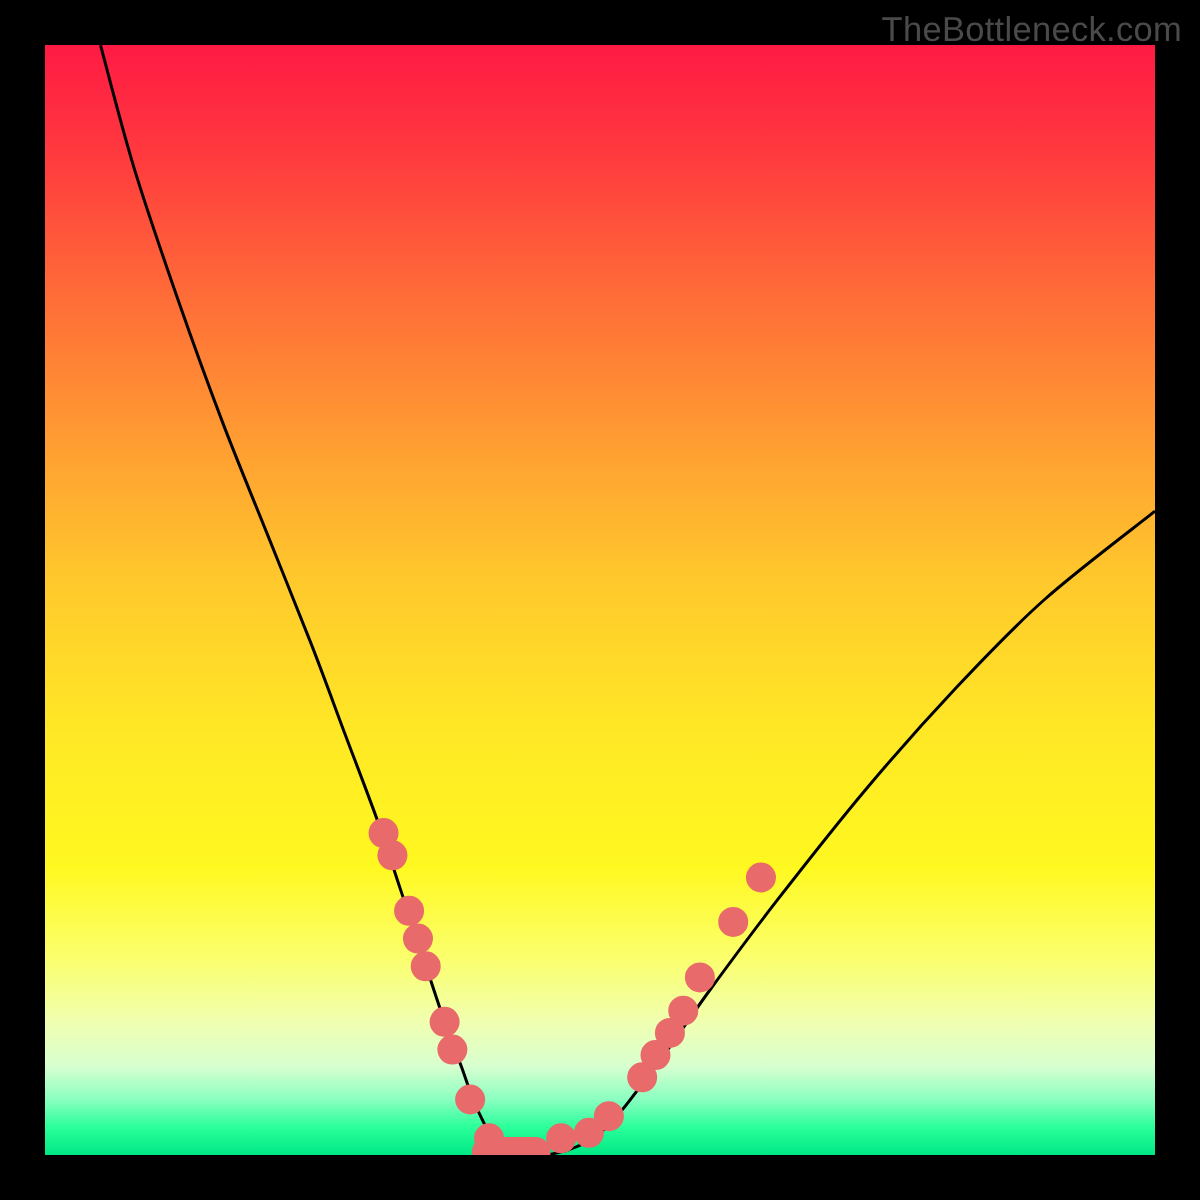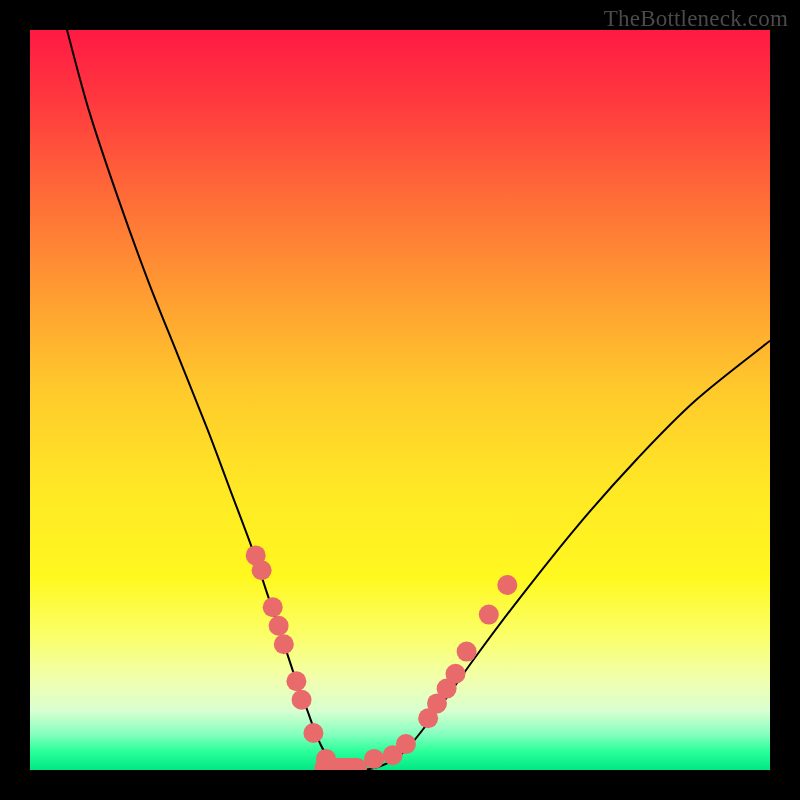--- a/index.html
+++ b/index.html
@@ -34,21 +34,20 @@
     );
   }
   .watermark {
     position: absolute;
     top: 6px;
     right: 12px;
     color: #4a4a4a;
     font-size: 23px;
     font-weight: 400;
     letter-spacing: 0.2px;
-    font-family: Liberation Serif, serif;
   }
   svg.plot {
     position: absolute;
     left: 0;
     top: 0;
     width: 740px;
     height: 740px;
   }
   .curve {
     fill: none;

